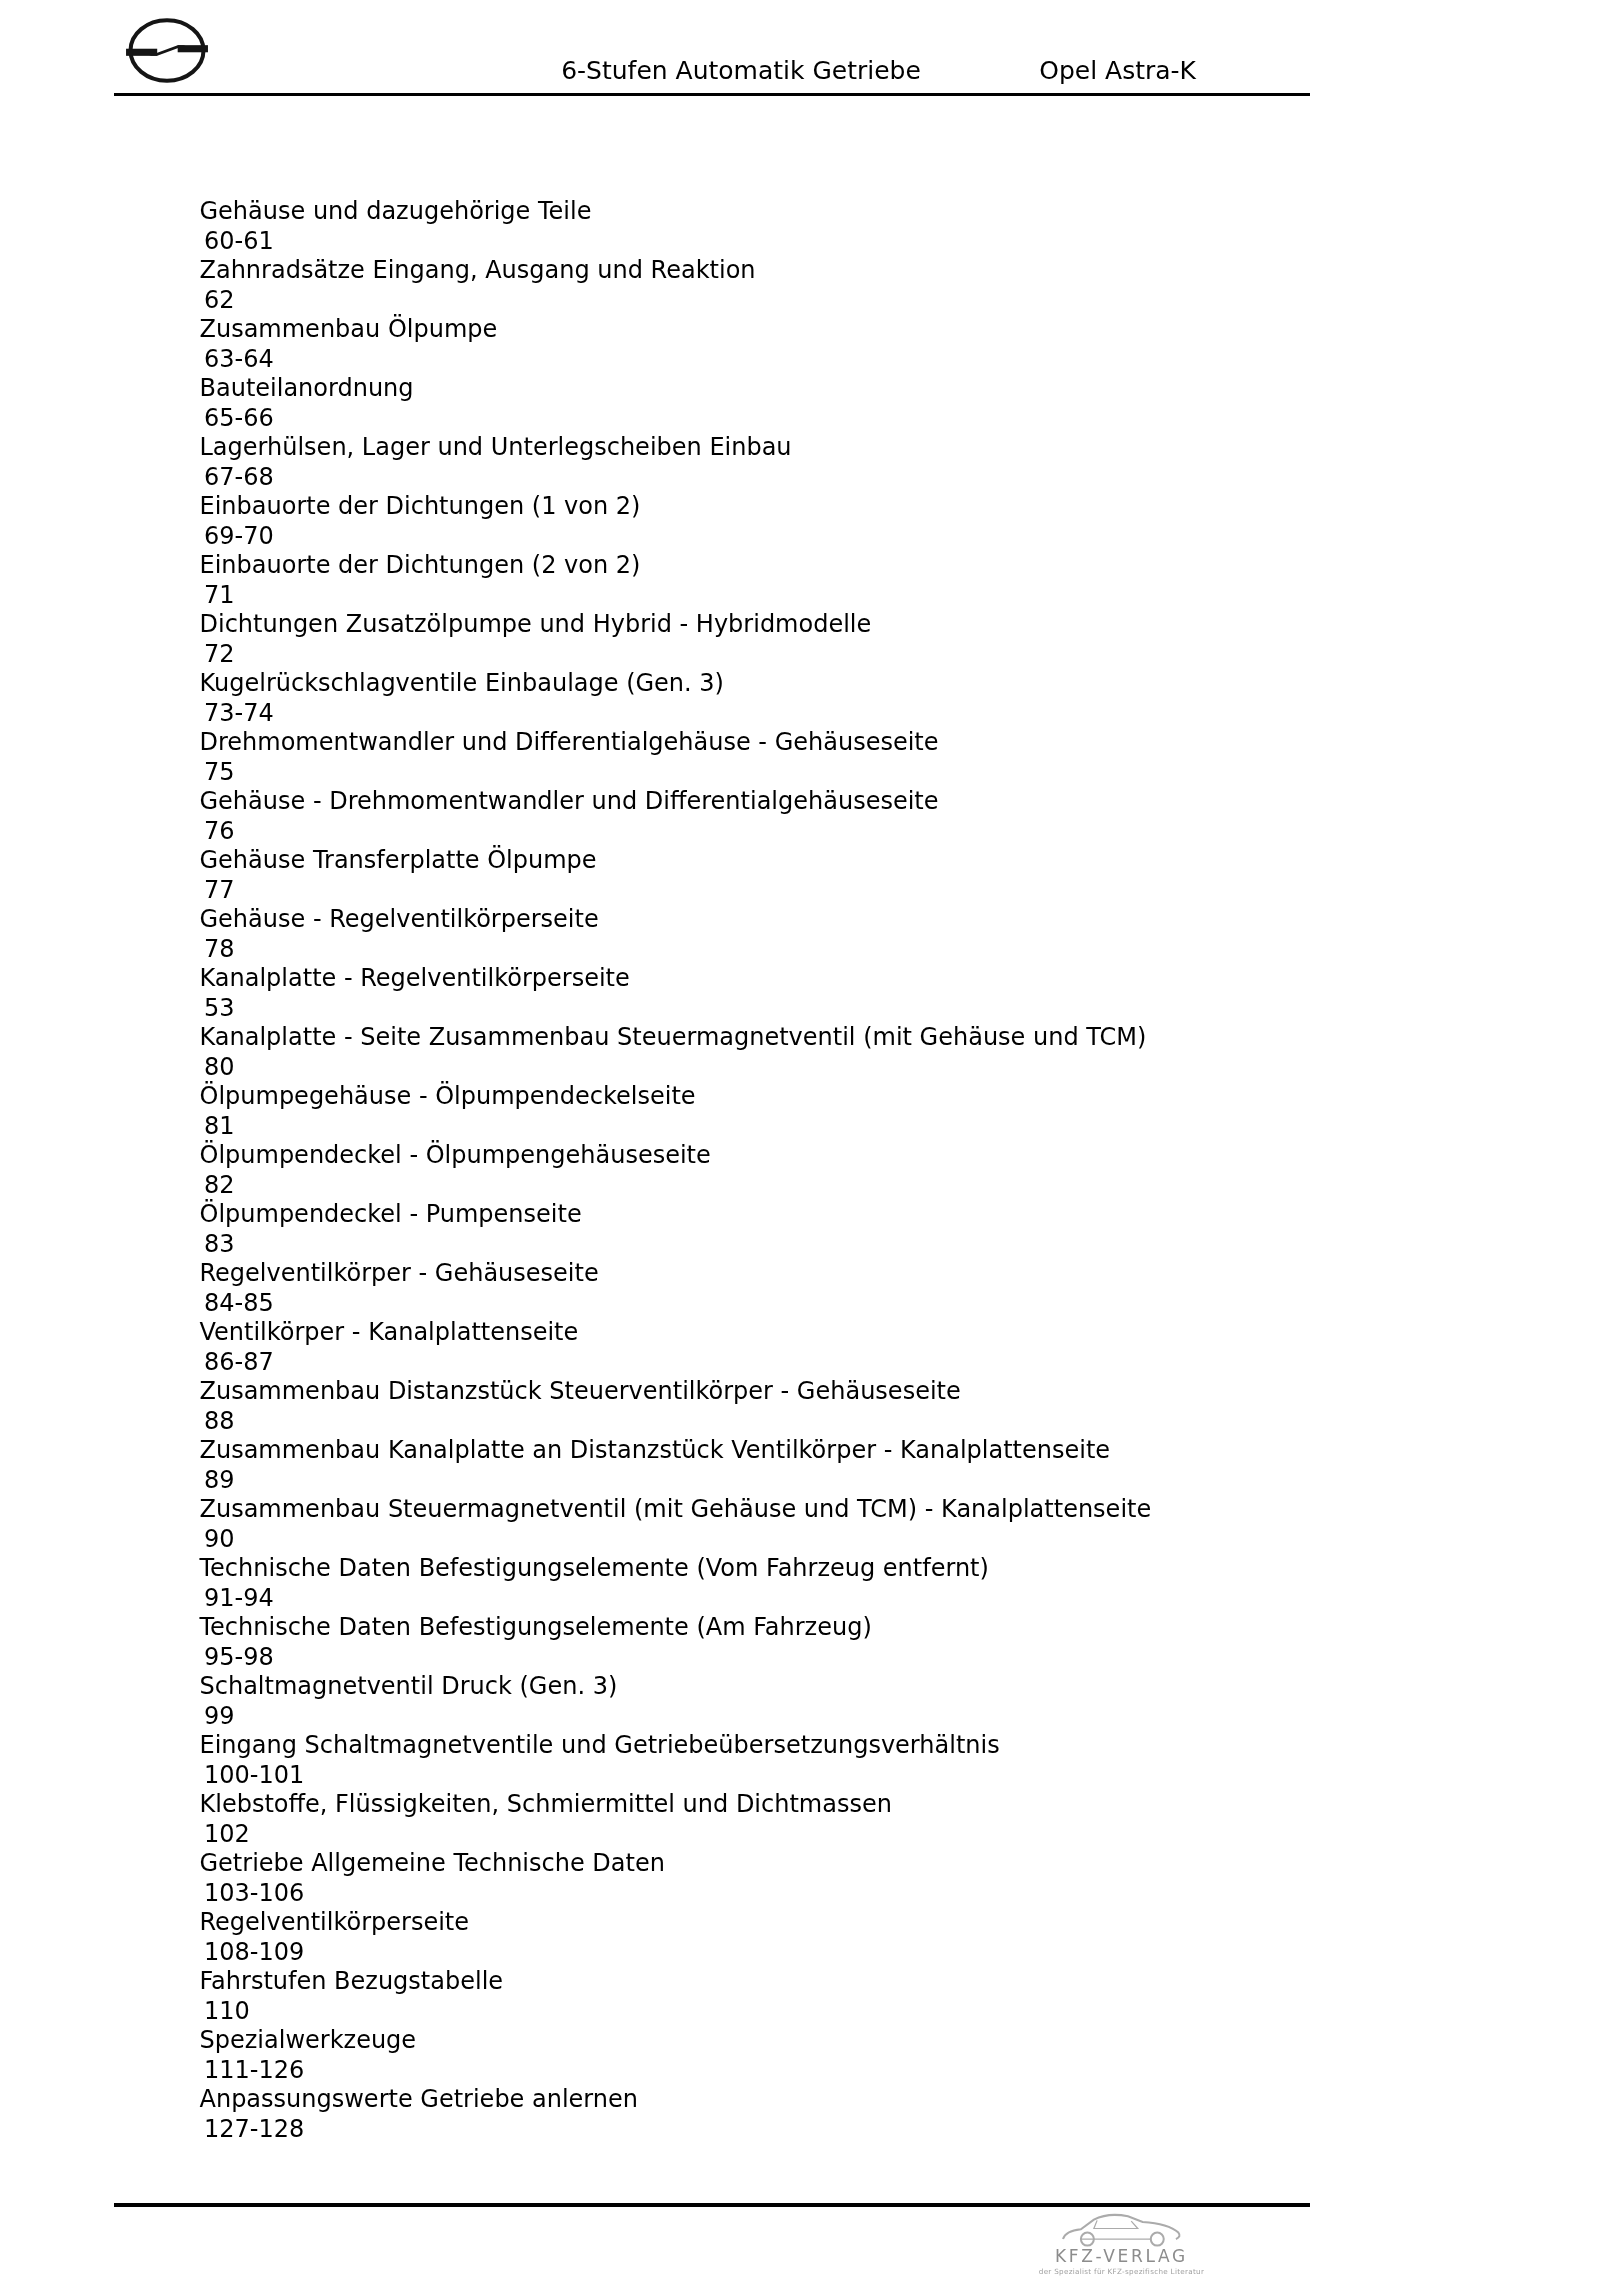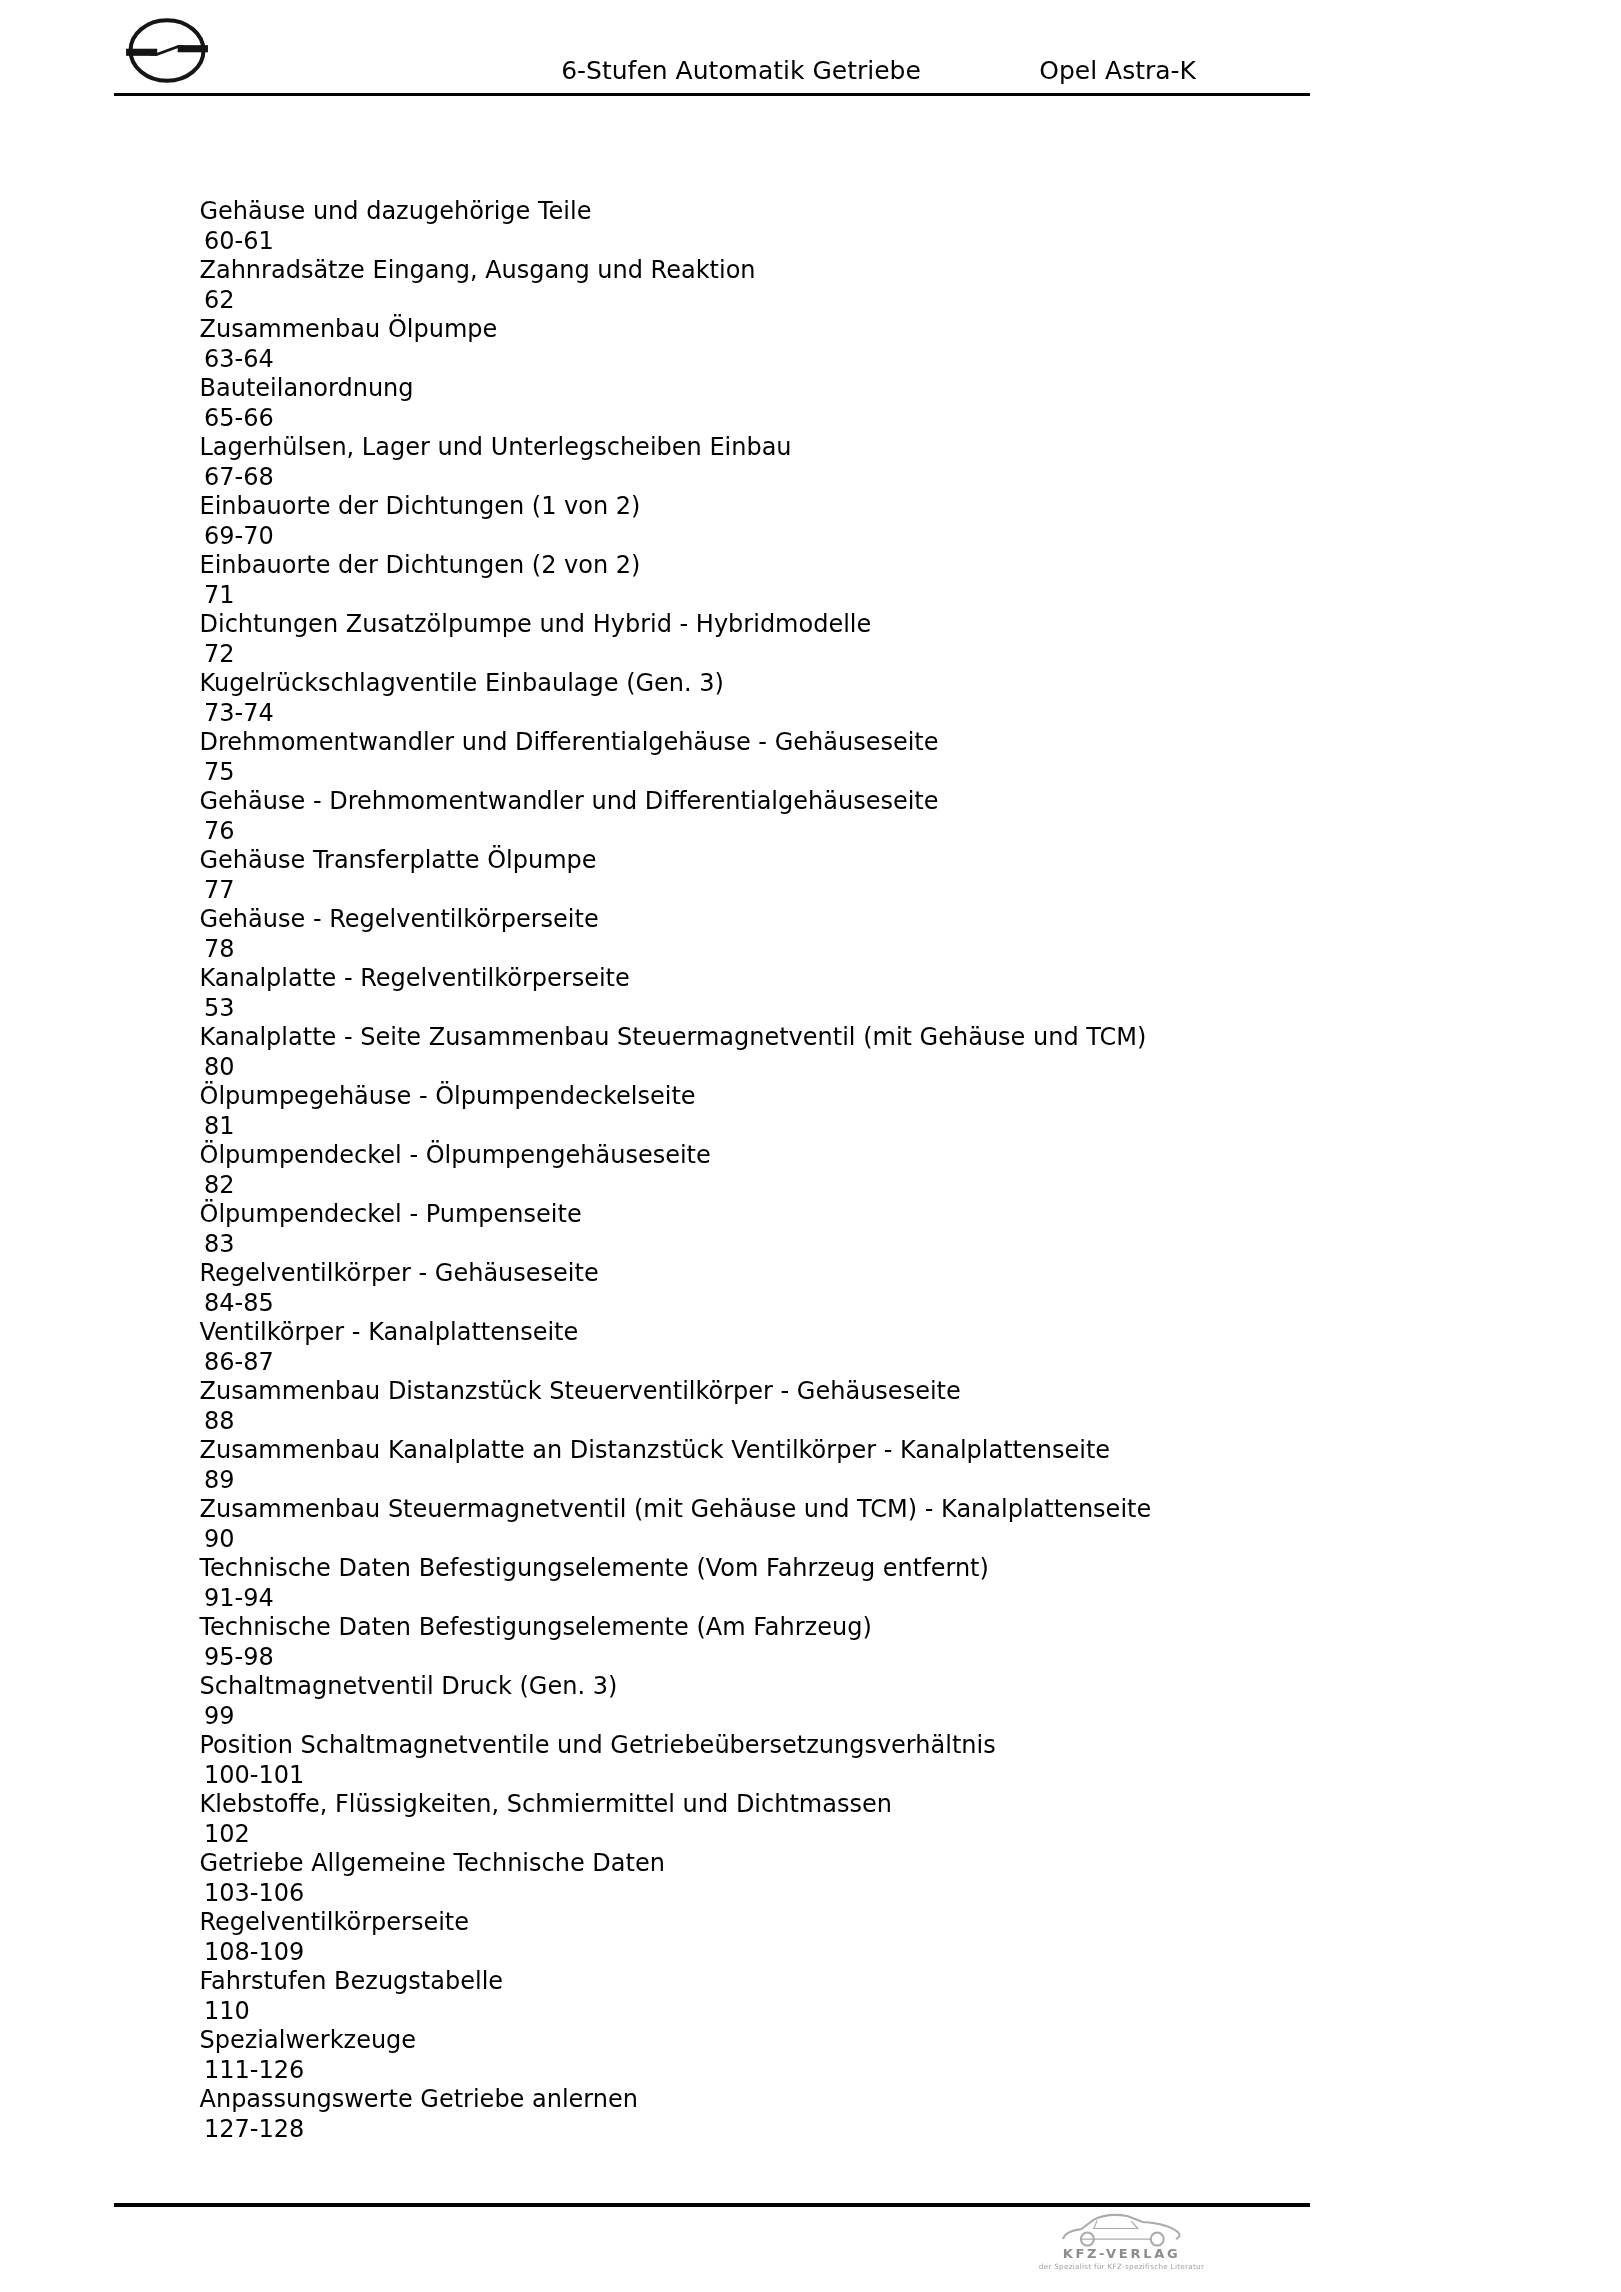--- a/index.html
+++ b/index.html
@@ -97,22 +97,22 @@
   }
   .publisher {
     position: absolute;
     top: 2209px;
     right: 90px;
     width: 197px;
     text-align: center;
   }
   .car-icon { display: block; height: 39px; }
   .publisher-name {
-    font-size: 13px;
-    font-weight: bold;
+    font-size: 17px;
+    font-weight: normal;
     letter-spacing: 2.7px;
     color: #8c8c8c;
     margin-top: -1.8px;
   }
   .publisher-tagline {
     font-size: 7.2px;
     color: #9f9f9f;
     margin-top: 0.9px;
     letter-spacing: 0.3px;
   }
@@ -259,21 +259,21 @@
         <span class="toc-title">Technische Daten Befestigungselemente (Am Fahrzeug)</span>
         <span class="toc-dots"></span>
         <span class="toc-pages">95-98</span>
       </div>
       <div class="toc-row">
         <span class="toc-title">Schaltmagnetventil Druck (Gen. 3)</span>
         <span class="toc-dots"></span>
         <span class="toc-pages">99</span>
       </div>
       <div class="toc-row">
-        <span class="toc-title">Position Schaltmagnetventile und Getriebeübersetzungsverhältnis</span>
+        <span class="toc-title">Eingang Schaltmagnetventile und Getriebeübersetzungsverhältnis</span>
         <span class="toc-dots"></span>
         <span class="toc-pages">100-101</span>
       </div>
       <div class="toc-row">
         <span class="toc-title">Klebstoffe, Flüssigkeiten, Schmiermittel und Dichtmassen</span>
         <span class="toc-dots"></span>
         <span class="toc-pages">102</span>
       </div>
       <div class="toc-row">
         <span class="toc-title">Getriebe Allgemeine Technische Daten</span>

